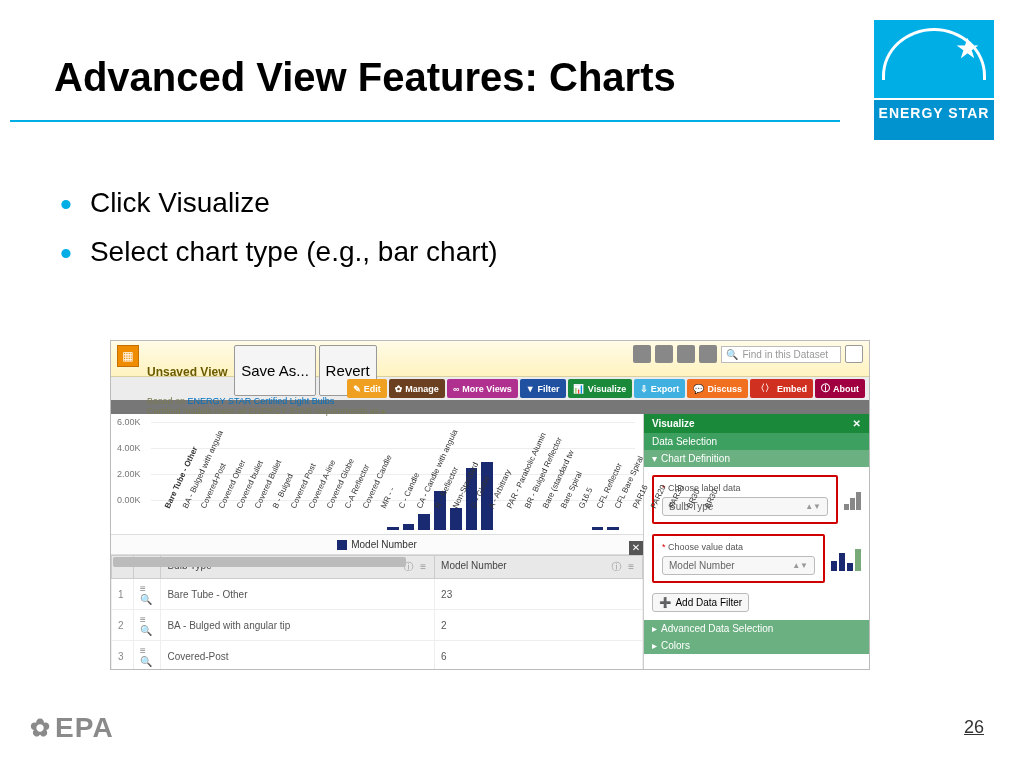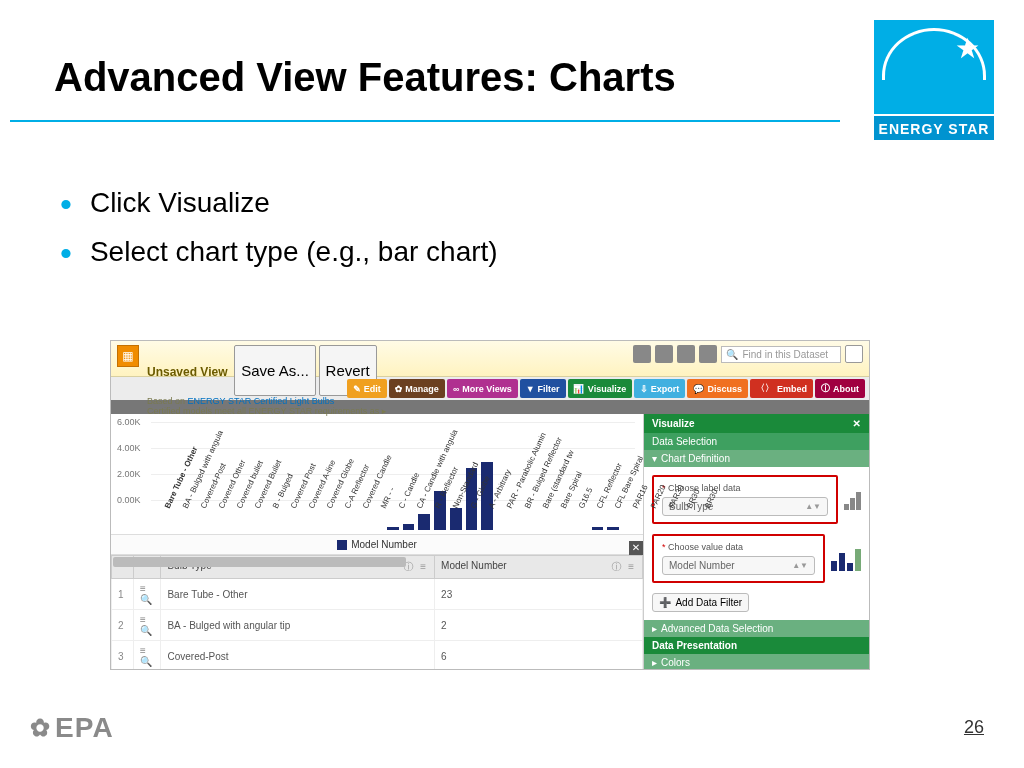--- a/index.html
+++ b/index.html
@@ -4,21 +4,21 @@
 <style>
   * { box-sizing: border-box; margin:0; padding:0; }
   html,body { width:1024px; height:768px; font-family: Arial, Helvetica, sans-serif; background:#fff; color:#000; }
   .slide { position:relative; width:1024px; height:768px; }
   .title { position:absolute; left:30px; top:55px; font-size:40px; font-weight:bold;margin-left:24px; }
   .title-rule { position:absolute; left:10px; top:120px; width:830px; height:2px; background:#00aee6; }
   .logo-es { position:absolute; right:30px; top:20px; width:120px; height:120px; background:#00aee6; color:#fff; text-align:center; }
   .logo-es .arc { position:absolute; top:8px; left:8px; right:8px; height:52px; border:3px solid #fff; border-bottom:none; border-top-left-radius:60px 55px; border-top-right-radius:60px 55px; }
   .logo-es .script { position:absolute; top:34px; left:0; right:0; font-style:italic; font-family:"Brush Script MT","Comic Sans MS",cursive; font-size:24px; }
   .logo-es .star { position:absolute; top:12px; right:14px; font-size:28px; }
-  .logo-es .band { position:absolute; left:0; right:0; bottom:0; height:26px; background:#0093d0; border-top:2px solid #fff; font-size:14px; font-weight:bold; letter-spacing:1px; line-height:26px; }
+  .logo-es .band { position:absolute; left:0; right:0; bottom:0; height:42px; background:#0093d0; border-top:2px solid #fff; font-size:14px; font-weight:bold; letter-spacing:1px; line-height:26px; }
   .bullets { position:absolute; left:60px; top:175px; font-size:28px; }
   .bullets li { list-style:none; margin:10px 0; }
   .bullets li::before { content:"•"; color:#00aee6; font-size:34px; vertical-align:middle; margin-right:18px; }
   .app { position:absolute; left:110px; top:340px; width:760px; height:330px; border:1px solid #bbb; background:#fff; font-size:10px; overflow:hidden; }
   .app-header { display:flex; align-items:flex-start; gap:8px; padding:4px 6px; background:linear-gradient(#fffbe6,#fff3c0); border-bottom:1px solid #d9d0a0; height:36px; }
   .app-icon { width:22px; height:22px; background:#f08c00; border:1px solid #c47000; display:flex; align-items:center; justify-content:center; color:#fff; font-size:12px; }
   .app-titleblk .uv { color:#6b5b00; font-size:12px; font-weight:bold; display:inline-block; margin-right:4px;}
   .app-titleblk .sm { color:#7a7a50; font-size:9px; }
   .app-titleblk .link { color:#0070c0; }
   .hbtn { border:1px solid #999; background:#f5f5f5; padding:16px 6px; font-size:15px; border-radius:2px; cursor:pointer; }
@@ -375,21 +375,20 @@
           </div>
           <div class="addcol">
               <span>➕</span>
               <span>Add Data Filter</span>
             </div>
         </div>
         <div class="side-sub2">
             <span>▸</span>
             <span>Advanced Data Selection</span>
           </div>
-        <div class="side-head" style="font-size:10px;padding:3px 8px">Data Presentation</div>
         <div class="side-sub2">
             <span>▸</span>
             <span>Colors</span>
           </div>
       </div>
     </div>
   </div>
 
   <div class="epa">
       <span class="flower">✿</span>

